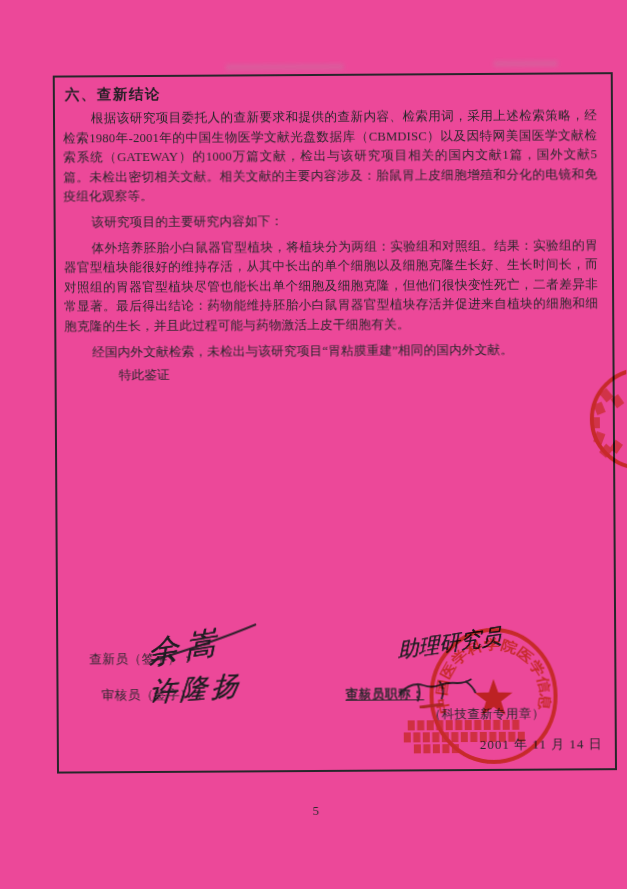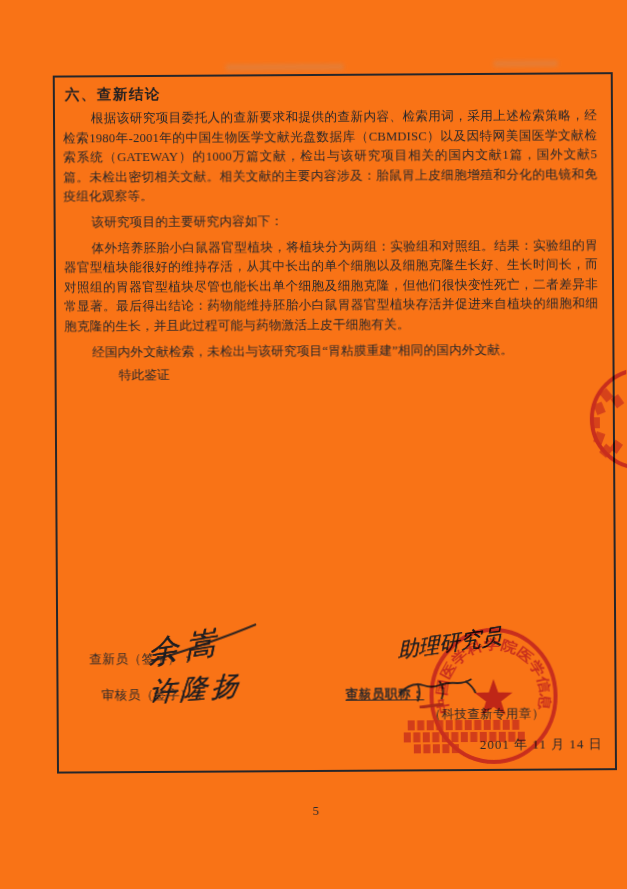--- a/index.html
+++ b/index.html
@@ -2,21 +2,21 @@
 <html><head>
 <meta charset="utf-8">
 <style>
   * { margin:0; padding:0; box-sizing:border-box; }
   html,body { background:#ffffff; }
   body {
     width:627px; height:889px; position:relative; overflow:hidden;
     font-family:"Liberation Serif","DejaVu Serif",serif;
     color:#26262a;
   }
-  .page { position:absolute; inset:0; background:#f97316; overflow:hidden; }
+  .page { position:absolute; inset:0; background:#ec4899; overflow:hidden; }
   .scan { position:absolute; inset:0; transform:rotate(-0.35deg); transform-origin:50% 50%; }
 
   .content-box {
     position:absolute; left:55px; top:74px; width:560px; height:698px;
     border:2px solid #26262a; background:transparent;
     padding:6px 14px 0 8px;
   }
   .section-title {
     font-size:14.5px; font-weight:bold; letter-spacing:1.5px;
     color:#1e1e22; margin:2px 0 5px 2px;

